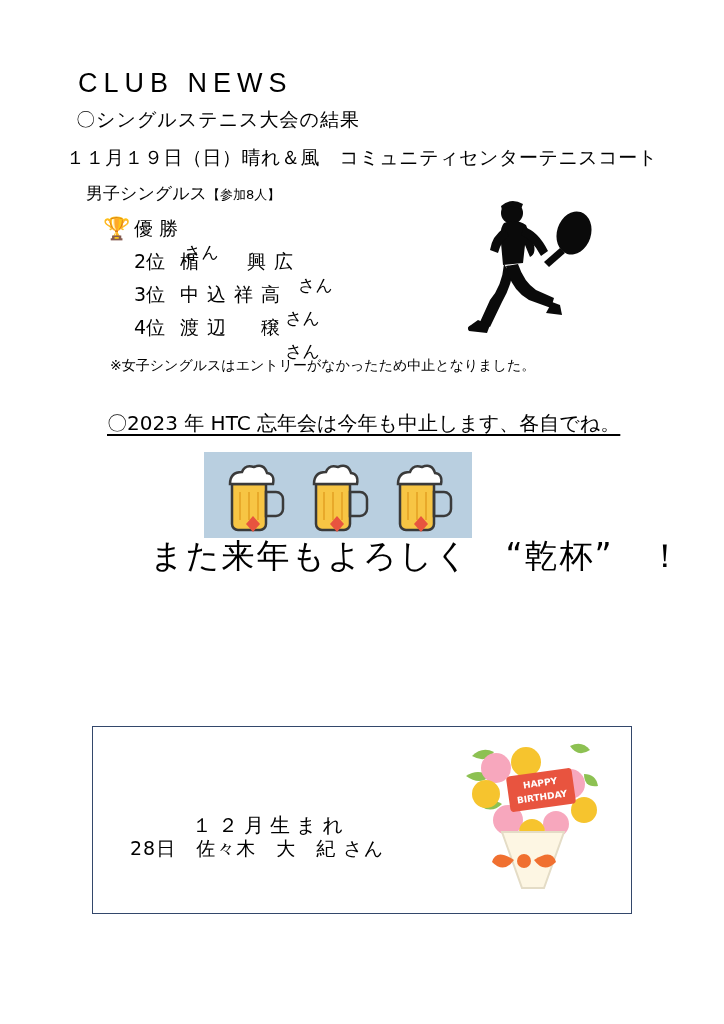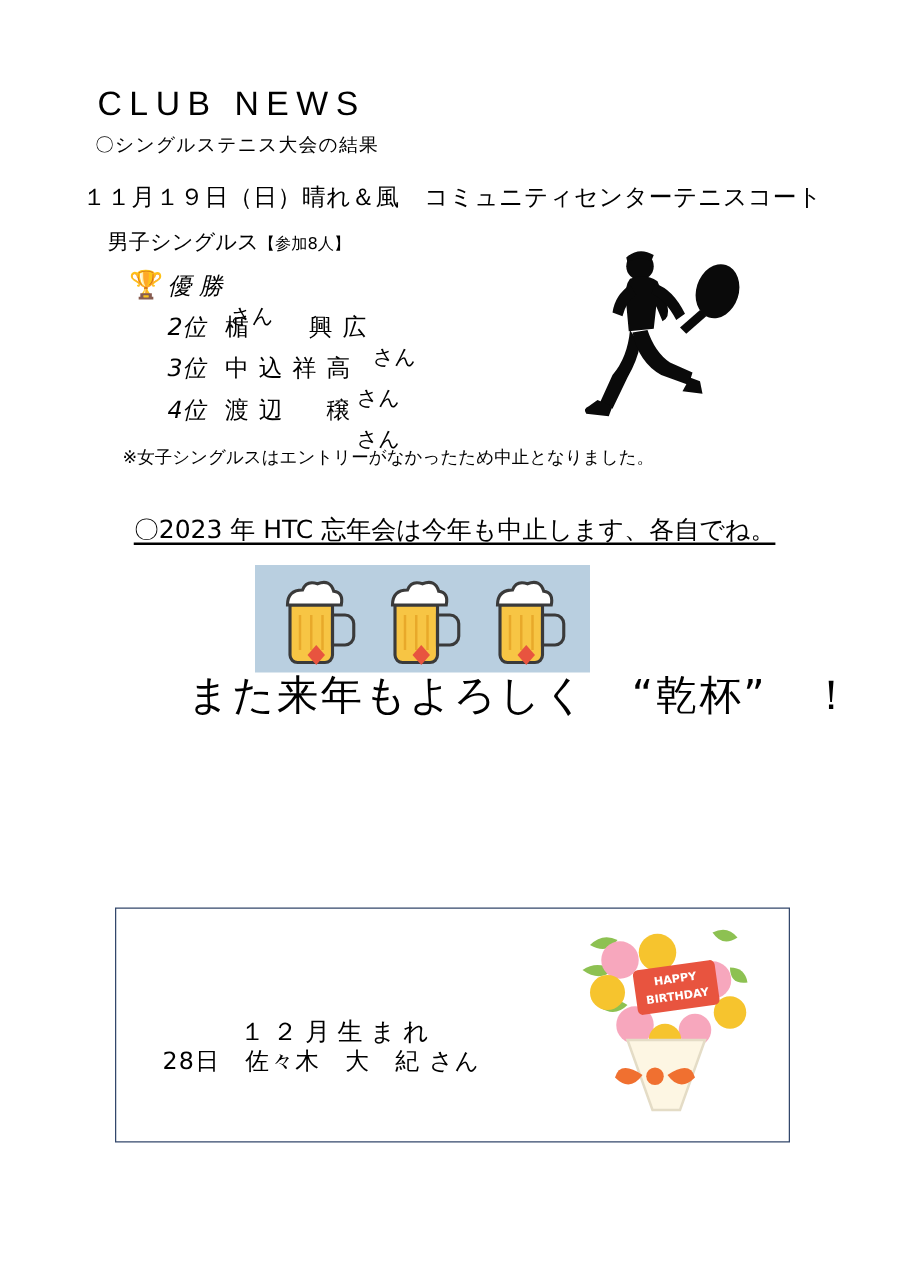--- a/index.html
+++ b/index.html
@@ -31,21 +31,21 @@
     letter-spacing: 6px;
     font-weight: 500;
     font-family: "Liberation Sans", sans-serif;
   }
 
   
   .sec1-head {
     position: absolute;
     left: 76px;
     top: 107px;
-    font-size: 15px;
+    font-size: 19px;
     letter-spacing: 1px;
     font-family: "DejaVu Sans", sans-serif;
   }
 
   .sec1-line2 {
     position: absolute;
     left: 66px;
     top: 145px;
     font-size: 19px;
     letter-spacing: 0.5px;
@@ -88,34 +88,33 @@
     font-size: 22px;
     line-height: 1;
   }
   .result-row .pad {
     width: 34px;
     display: inline-block;
   }
   .result-row .rank {
     display: inline-block;
     min-width: 46px;
-    font-style: italic;
   }
   .result-row .name {
     letter-spacing: 1px;
   }
   .result-row .san {
     font-size: 17px;
     margin-left: 4px;
     margin-top: 48px;
   }
 
   .note {
     position: absolute;
-    left: 98px;
+    left: 110px;
     top: 357px;
     font-size: 14px;
     font-family: "DejaVu Sans", sans-serif;
     white-space: nowrap;
   }
 
   
   .tennis {
     position: absolute;
     left: 448px;

